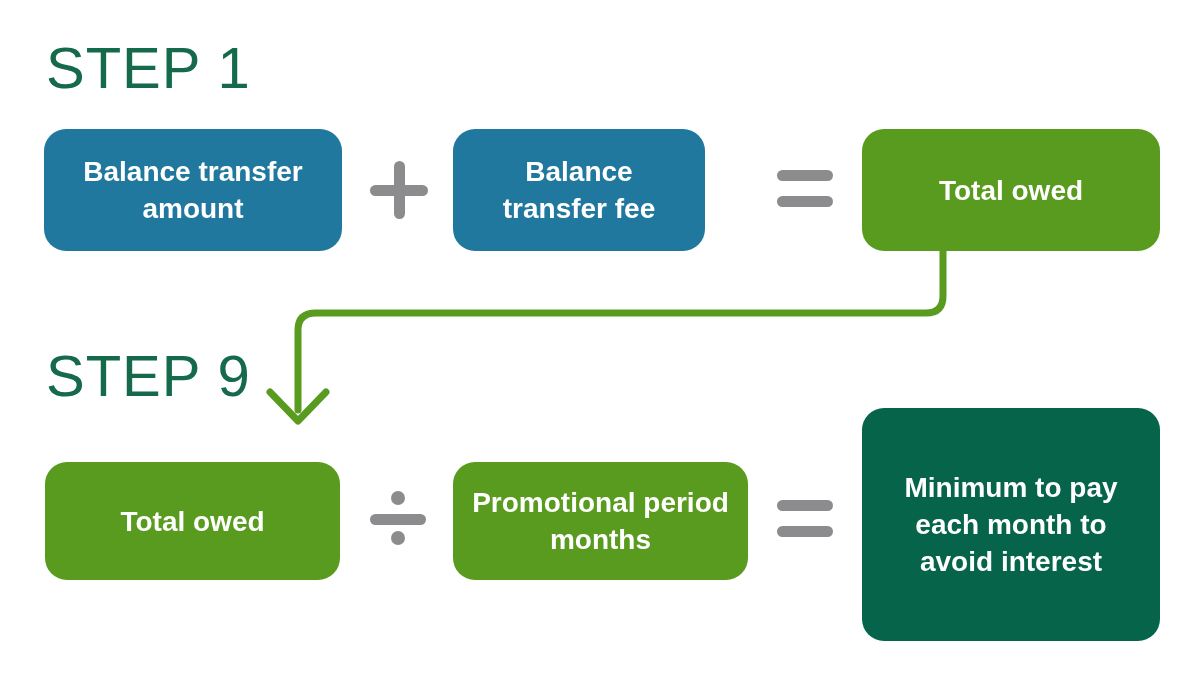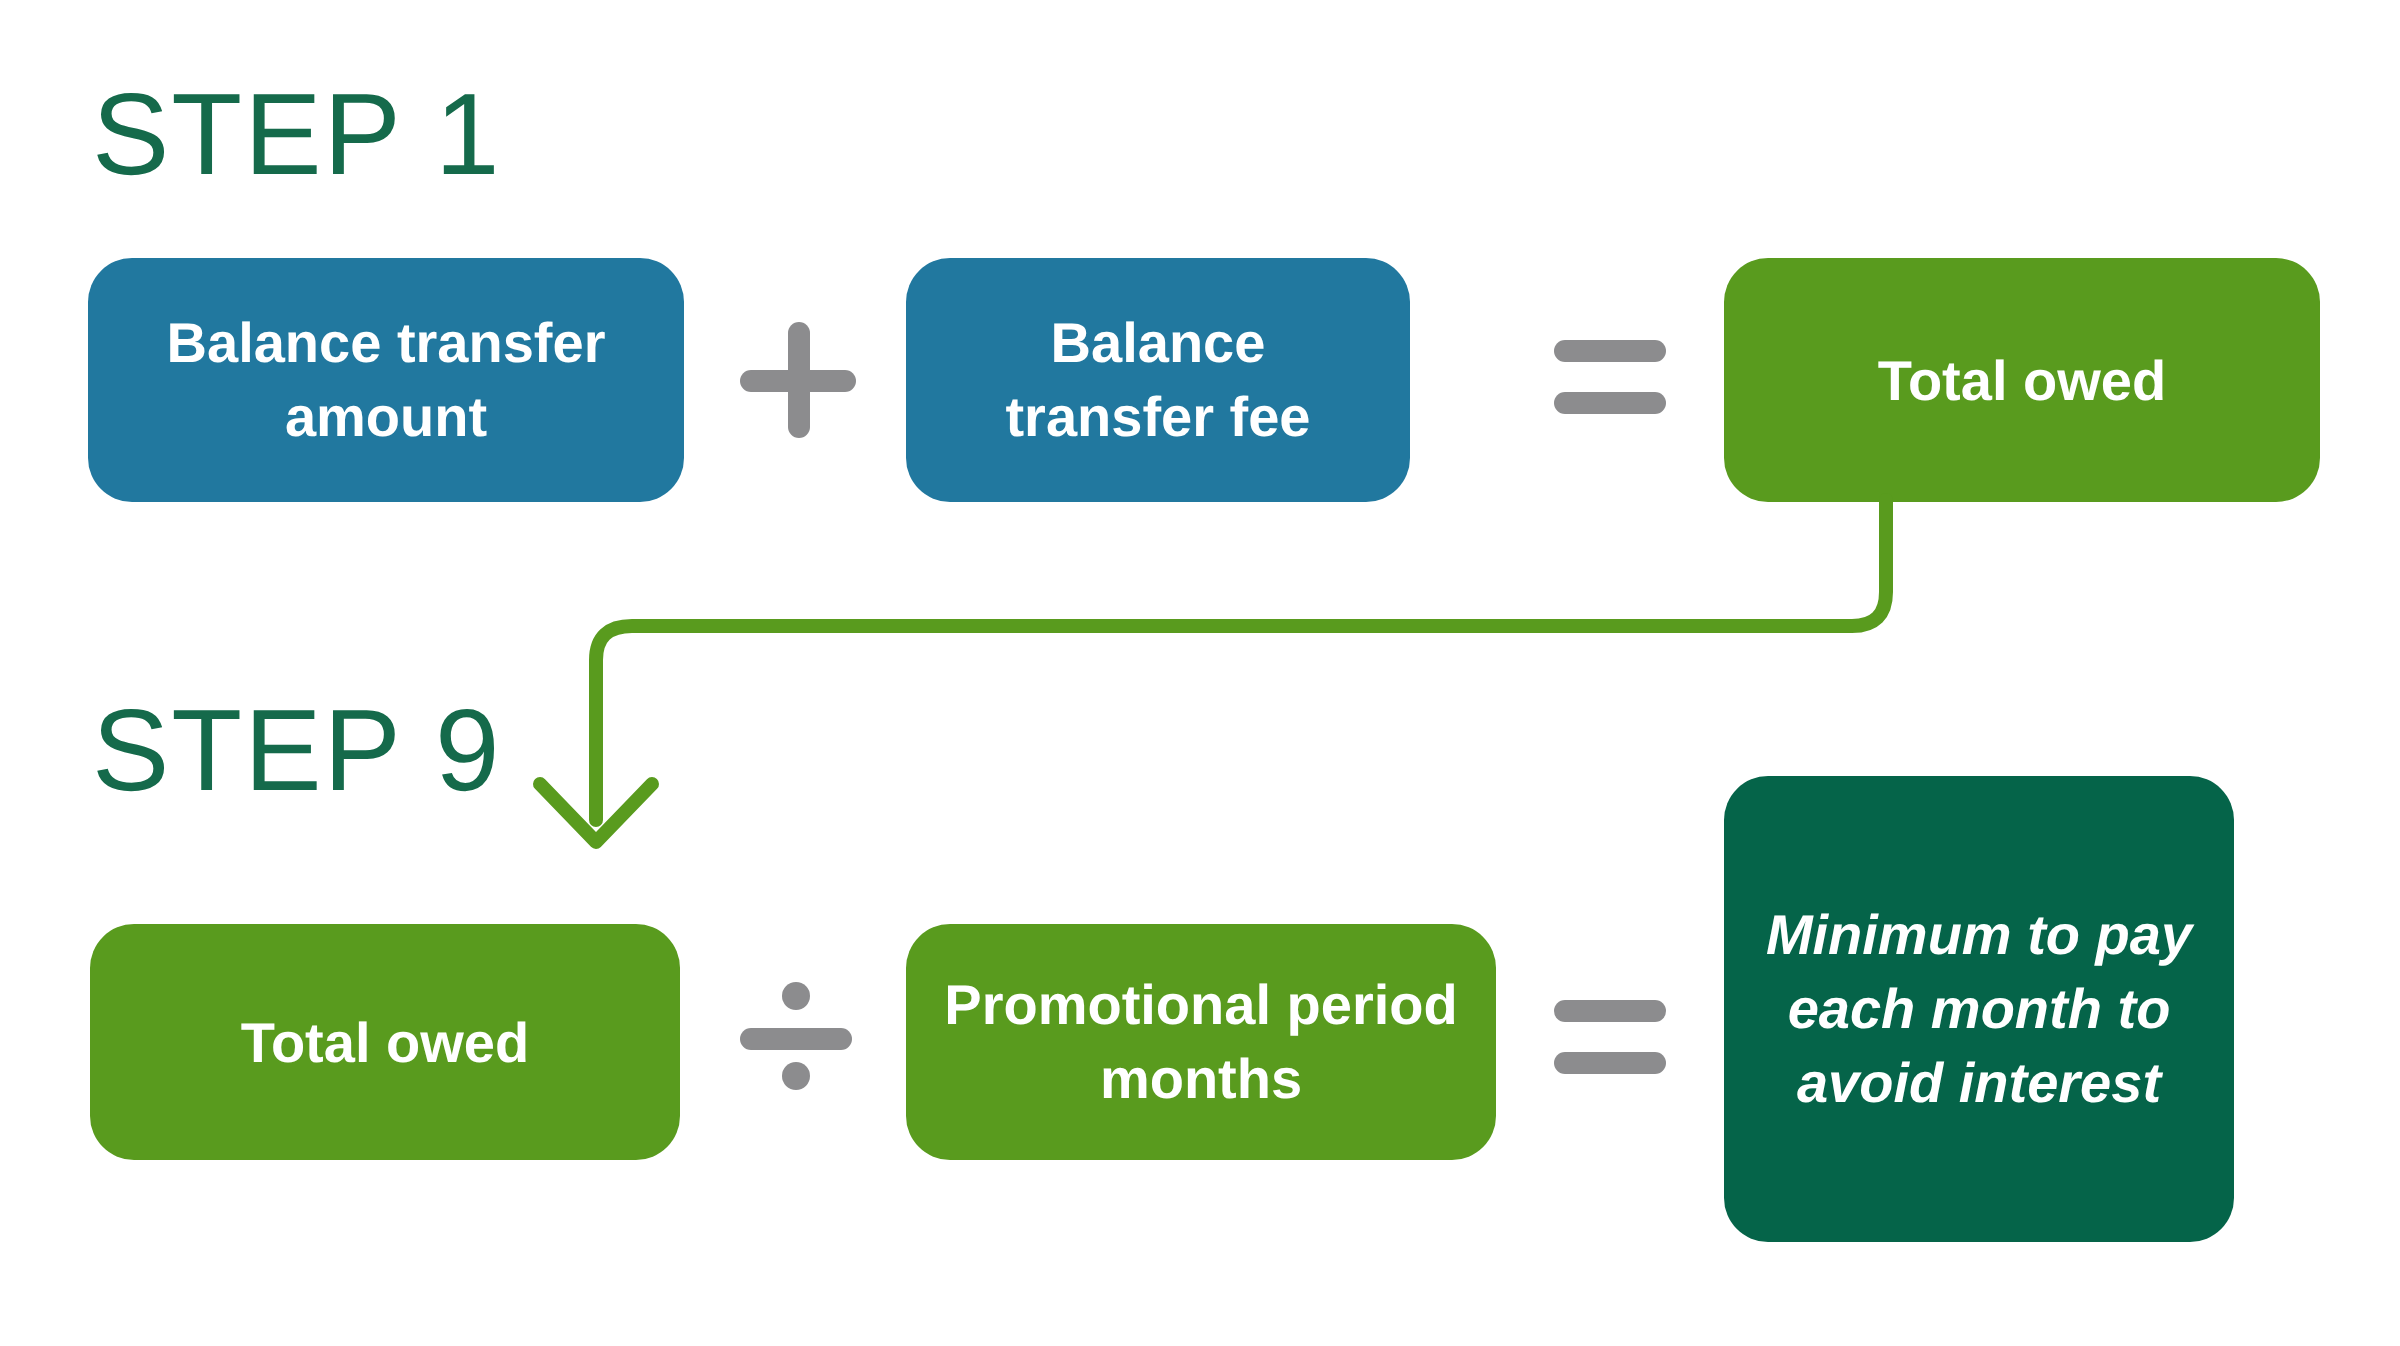--- a/index.html
+++ b/index.html
@@ -130,17 +130,17 @@
 
   <div class="box green row2" style="left:453px;width:295px;">
     <span>Promotional period months</span>
   </div>
 
   <div class="op equals" id="equals-op-2" aria-label="equals-icon">
     <div class="bar t"></div>
     <div class="bar b"></div>
   </div>
 
-  <div class="box dark-green" style="left:862px;top:388px;width:255px;height:233px;font-style:italic;">
+  <div class="box dark-green" style="left:862px;top:408px;width:298px;height:233px;">
     <span>Minimum to pay each month to avoid interest</span>
   </div>
 
 </div>
 
 </body></html>

